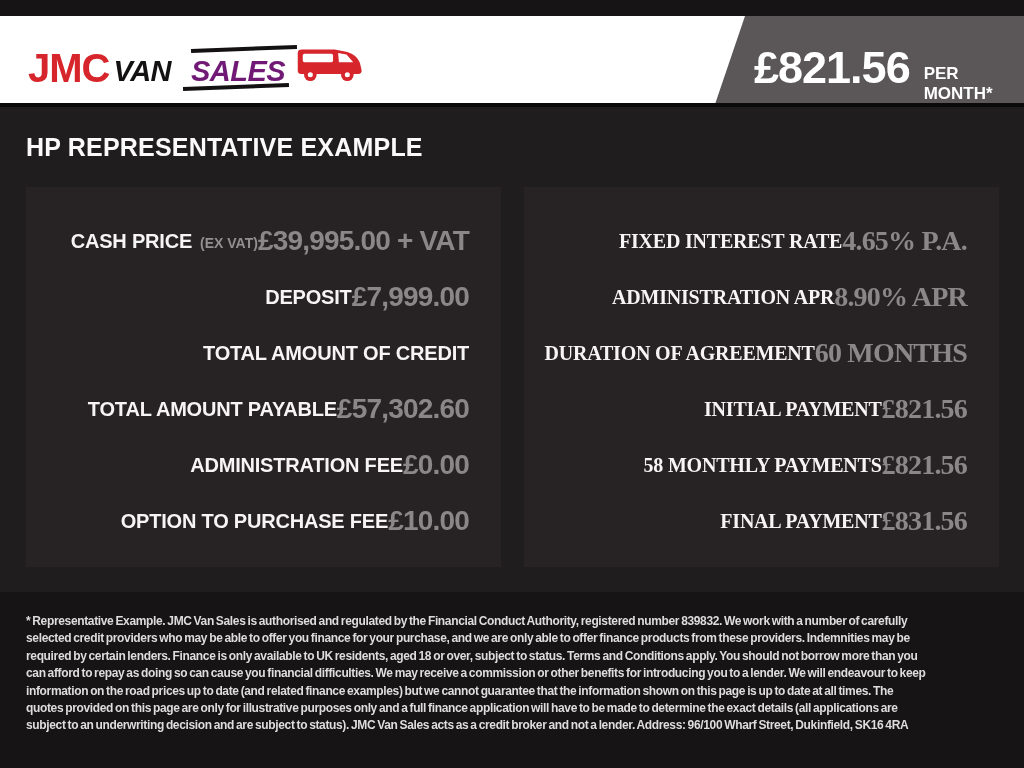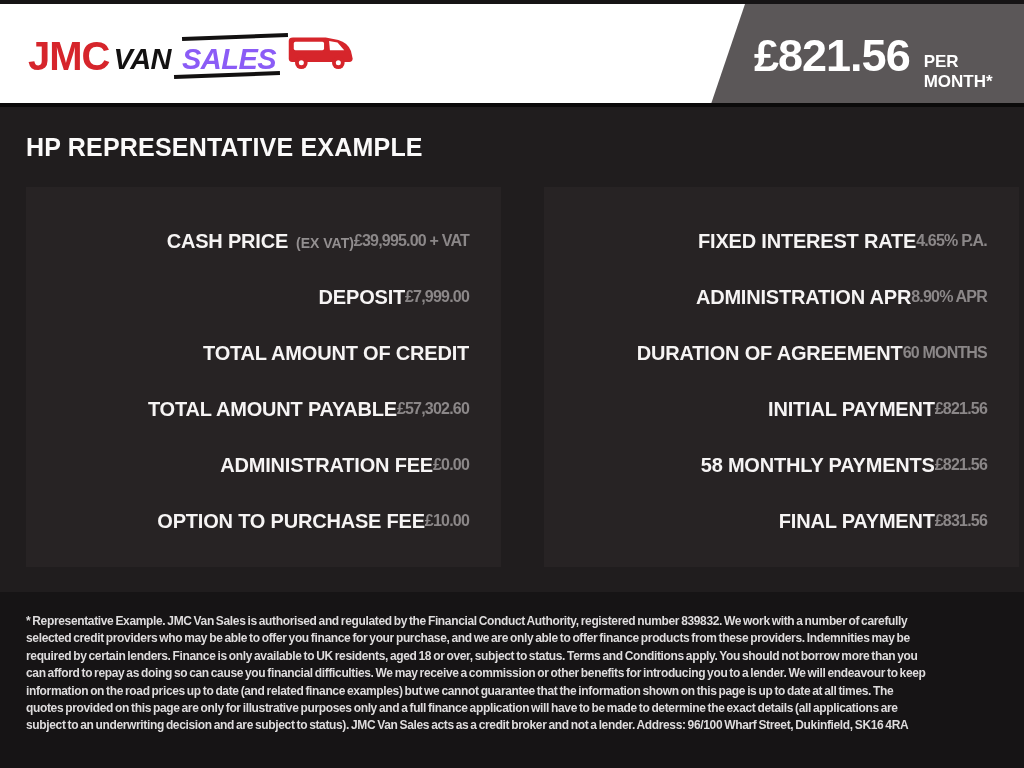--- a/index.html
+++ b/index.html
@@ -5,43 +5,43 @@
   * { margin: 0; padding: 0; box-sizing: border-box; }
   html, body { width: 1024px; height: 768px; overflow: hidden; }
   body {
     font-family: "Liberation Sans", sans-serif;
     background: var(--bottom-bg, #161415);
     position: relative;
   }
 
   
   .header {
-    position: absolute; top: 4px; left: 0;
+    position: absolute; top: 16px; left: 0;
     width: 1024px; height: 121px;
     background: var(--header-bg, #ffffff);
   }
   .logo {
     position: absolute; left: 28px; top: 26px;
     display: flex; align-items: center;
     height: 52px; text-decoration: none; cursor: pointer;
   }
   .logo-jmc {
     color: var(--brand-red, #d6252b);
     font-size: 40px; font-weight: 800; letter-spacing: -1px;
     line-height: 1;
   }
   .logo-van {
     color: #131111; font-size: 29px; font-weight: 700;
     font-style: italic; letter-spacing: -0.5px; margin-left: 4px;
     line-height: 1; padding-top: 6px;
   }
   .logo-sales {
     position: relative;
-    color: #8b5cf6; font-size: 29px; font-weight: 700;
-    font-style: italic; letter-spacing: -0.5px; margin-left: 11px;
+    color: #701a75; font-size: 29px; font-weight: 700;
+    font-style: italic; letter-spacing: -0.5px; margin-left: 20px;
     line-height: 1; padding-top: 6px;
   }
   .logo-sales::before {
     content: ""; position: absolute; left: 0; right: -12px; top: -4px;
     height: 4px; background: #131111; transform: rotate(-2.2deg);
   }
   .logo-sales::after {
     content: ""; position: absolute; left: -8px; right: -4px; bottom: -3px;
     height: 4px; background: #131111; transform: rotate(-2.2deg);
   }
@@ -83,37 +83,37 @@
   }
 
   .panel {
     position: absolute; top: 187px;
     width: 475px; height: 380px;
     background: var(--panel-bg, #272324);
     display: flex; flex-direction: column;
     padding: 26px 32px 18px 31px;
   }
   .panel-left  { left: 26px; }
-  .panel-right { left: 544px; }
+  .panel-right { left: 524px; font-family: Liberation Serif, serif; }
 
   .finance-row {
     flex: 1; display: flex; align-items: center;
     justify-content: flex-end;
   }
   .finance-label {
     color: #f6f4f4; font-size: 20px; font-weight: 700;
     letter-spacing: -0.2px; white-space: nowrap;
   }
   .finance-note {
     color: #938f90; font-size: 14px; font-weight: 700;
     margin-left: 8px; letter-spacing: 0;
   }
   .finance-note:empty { display: none; }
   .finance-value {
-    color: #8b8788; font-size: 16px; font-weight: 700;
+    color: #8b8788; font-size: 28px; font-weight: 700;
     letter-spacing: -0.8px; white-space: nowrap;
   }
 
   
   .disclaimer {
     position: absolute; top: 613px; left: 26px;
     width: 900px;
     color: #dedcdd; font-size: 12px; font-weight: 700;
     line-height: 17.4px; letter-spacing: -0.35px; word-spacing: -1px;
   }

